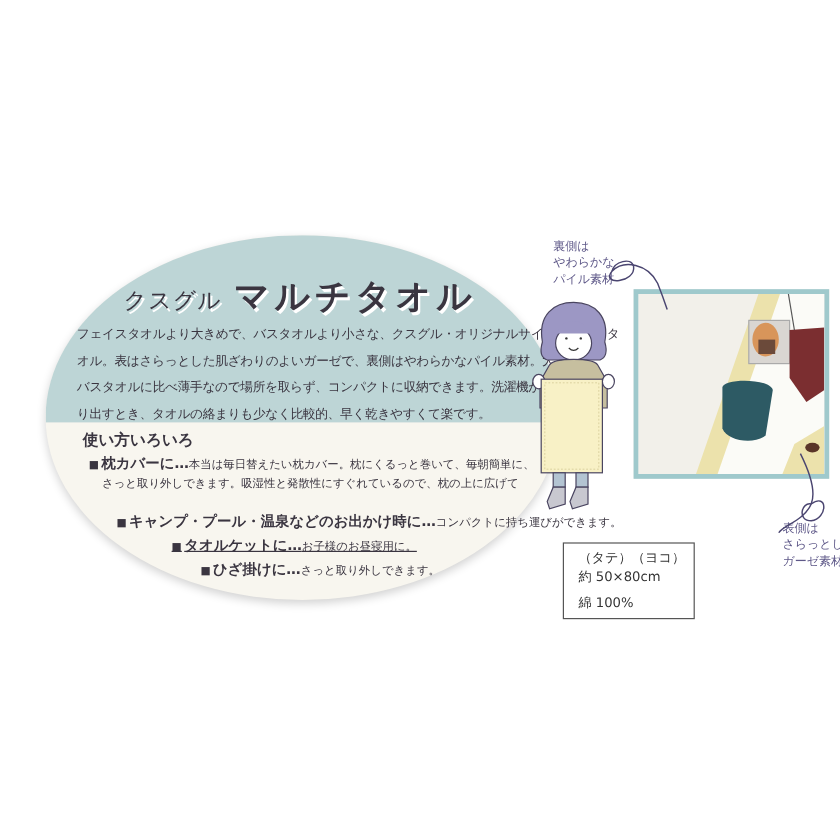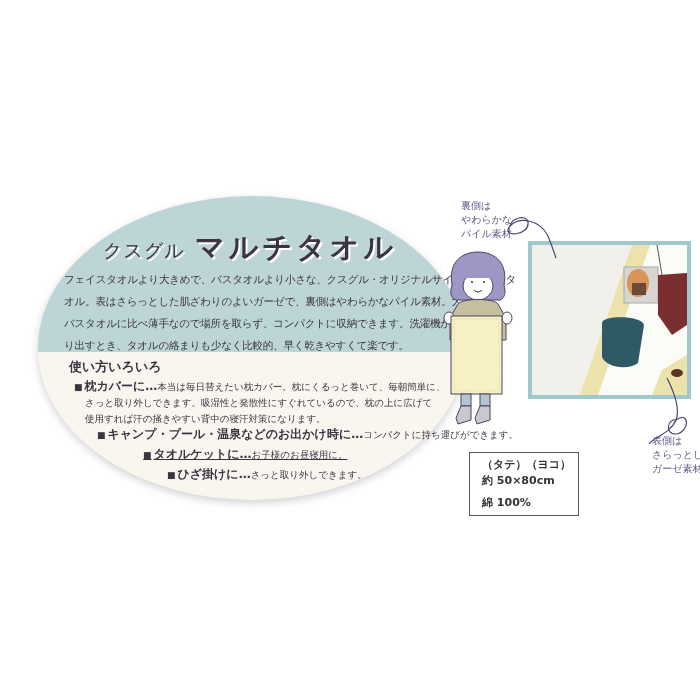--- a/index.html
+++ b/index.html
@@ -34,21 +34,21 @@
     position: absolute; font-size: 9.5px; line-height: 16px; color: #3a3540; white-space: nowrap;
   }
   .use .head { font-weight: bold; font-size: 12px; }
   .use .sq { font-size: 9px; margin-right: 2px; }
   .use .body { font-size: 9.5px; }
   .note {
     position: absolute; font-size: 10px; line-height: 14px; color: #5e5888; white-space: nowrap;
   }
   .spec-box {
     position: absolute; left: 469px; top: 452px; width: 108px; height: 62px;
-    border: 1px solid #555; background: #fff; font-size: 11px; color: #333; font-weight: bold;
+    border: 1px solid #555; background: #fff; font-size: 11px; color: #333;
   }
   .spec-box div { position: absolute; left: 12px; white-space: nowrap; }
   .photo {
     position: absolute; left: 528px; top: 241px; width: 155px; height: 150px;
     border: 4px solid #9fc9cc; background: #f3f1ec; overflow: hidden;
   }
   svg.abs { position: absolute; left: 0; top: 0; }
 </style>
 </head>
 <body>
@@ -67,21 +67,20 @@
   <div>オル。表はさらっとした肌ざわりのよいガーゼで、裏側はやわらかなパイル素材。大きな</div>
   <div>バスタオルに比べ薄手なので場所を取らず、コンパクトに収納できます。洗濯機から取</div>
   <div>り出すとき、タオルの絡まりも少なく比較的、早く乾きやすくて楽です。</div>
 </div>
 
 <div class="uses-title">使い方いろいろ</div>
 
 <div class="use" style="left:74px; top:378px;">
   <div><span class="sq">■</span><span class="head">枕カバーに…</span><span class="body">本当は毎日替えたい枕カバー。枕にくるっと巻いて、毎朝簡単に、</span></div>
   <div style="padding-left:11px;">さっと取り外しできます。吸湿性と発散性にすぐれているので、枕の上に広げて</div>
-  <div style="padding-left:11px;">使用すれば汗の掻きやすい背中の寝汗対策になります。</div>
 </div>
 
 <div class="use" style="left:97px; top:426px;">
   <span class="sq">■</span><span class="head">キャンプ・プール・温泉などのお出かけ時に…</span><span class="body">コンパクトに持ち運びができます。</span>
 </div>
 
 <div class="use" style="left:143px; top:446px;text-decoration:underline;">
   <span class="sq">■</span><span class="head">タオルケットに…</span><span class="body">お子様のお昼寝用に。</span>
 </div>
 

